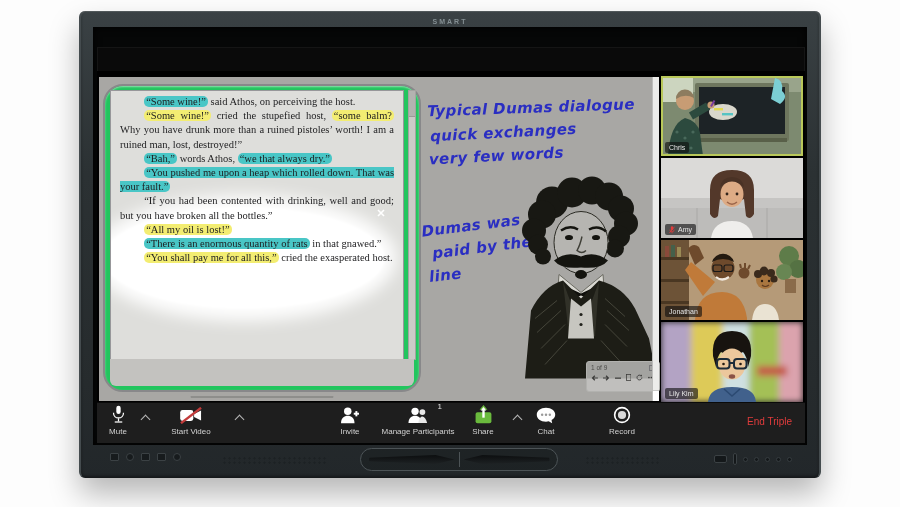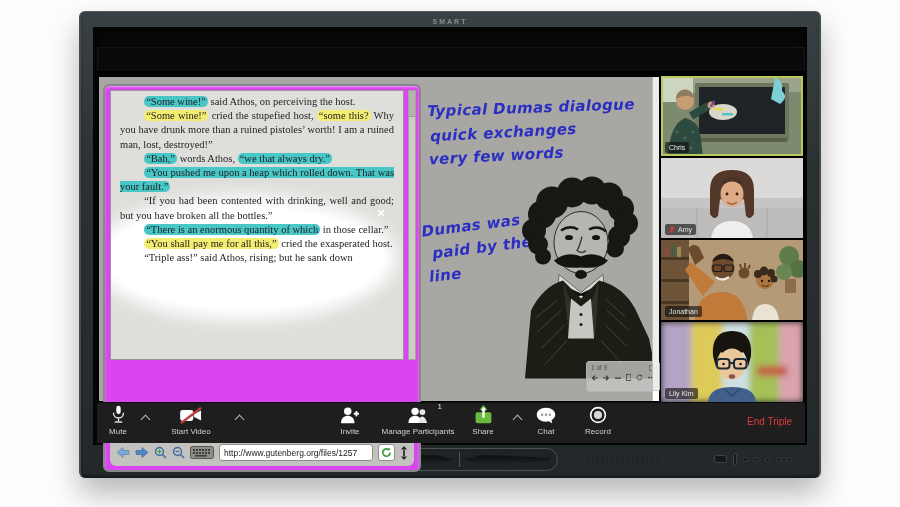--- a/index.html
+++ b/index.html
@@ -37,33 +37,33 @@
   .zoom-logo { width:15px; height:15px; border-radius:4px; background:linear-gradient(180deg,#4a9cff,#2d8cff); display:flex; align-items:center; justify-content:center; margin-right:6px; }
   .win-title { font-size:10.5px; color:#2e2e2e; }
   .win-controls { margin-left:auto; display:flex; gap:18px; padding-right:6px; }
   .win-btn { font-size:11px; color:#555; line-height:14px; cursor:default; }
 
   
   .shared-bg { position:absolute; left:97px; top:71px; width:708px; height:331px; background:#000; }
   .whiteboard { position:absolute; left:99px; top:77px; width:553px; height:324px; background:#a8a7a4; }
 
   
-  .page-widget { position:absolute; left:103px; top:84px; width:318px; height:388px; background:#d946ef; border:2px solid #88888a; border-radius:6px; box-shadow:inset 0 1px 2px rgba(255,255,255,.5); }
+  .page-widget { position:absolute; left:103px; top:84px; width:318px; height:308px; background:#22c55e; border:2px solid #88888a; border-radius:20px; box-shadow:inset 0 1px 2px rgba(255,255,255,.5); }
   .page-inner { position:absolute; left:5px; top:4px; width:294px; height:270px; background:#dededb; border:1px solid #97979a; overflow:hidden; }
   .page-scrollbar { position:absolute; right:3px; top:4px; width:8px; height:270px; background:#cbcbc8; border:1px solid #a3a3a0; }
   .page-scroll-thumb { position:absolute; left:0; top:0; width:100%; height:26px; background:#b3b3b0; border-bottom:1px solid #9a9a97; }
   .spotlight { position:absolute; left:-8px; top:116px; width:282px; height:102px; background:#ffffff; border-radius:50%; box-shadow:0 0 16px 12px rgba(255,255,255,.95); filter:blur(1px); z-index:1; }
   .page-text { position:relative; z-index:2; padding:4px 9px 0 9px; font-family:"Liberation Serif", serif; font-size:10.5px; line-height:14.2px; color:#1d1d1f; text-align:justify; }
   .page-text p { text-indent:2.3em; margin:0; }
   .seg-teal   { background:#49c6c6; border-radius:5px; padding:0 2px; }
   .seg-yellow { background:#f3ed72; border-radius:5px; padding:0 2px; }
   .annot-close { position:absolute; left:266px; top:112px; z-index:3; }
 
   
-  .browser-bar { position:absolute; left:5px; bottom:4px; width:304px; height:27px; background:#c3c2bf; border-radius:0 0 6px 6px; display:flex; align-items:center; gap:5px; padding:12px 6px; }
+  .browser-bar { position:absolute; left:5px; bottom:4px; width:304px; height:27px; background:#c3c2bf; border-radius:0 0 6px 6px; display:flex; align-items:center; gap:5px; padding:12px 6px;flex-direction:column; }
   .url-box { flex:1; height:17px; background:#ffffff; border:1px solid #8e8e8b; border-radius:3px; font-size:8.5px; color:#222; display:flex; align-items:center; padding:0 4px; overflow:hidden; white-space:nowrap; }
   .refresh-btn { width:17px; height:17px; background:#fff; border:1px solid #8e8e8b; border-radius:3px; display:flex; align-items:center; justify-content:center; }
 
   
   .handwriting { position:absolute; font-family:"DejaVu Sans", sans-serif; font-style:italic; font-weight:600; color:#2a2ec2; font-size:15px; letter-spacing:.4px; line-height:23px; }
   .note1 { left:428px; top:96px; width:250px; transform:rotate(-2deg); }
   .note1 div:nth-child(2){ transform:rotate(-1deg); margin-left:2px; }
   .note1 div:nth-child(3){ transform:rotate(-1deg); }
   .note2 { left:424px; top:212px; width:140px; transform:rotate(-7deg); }
   .note2 div:nth-child(2){ margin-left:8px; }
@@ -138,27 +138,27 @@
   <div class="page-widget">
     <div class="page-inner">
       <div class="spotlight"></div>
       <div class="annot-close">
         <svg width="8" height="8" viewBox="0 0 8 8">
             <path d="M1 1L7 7M7 1L1 7" stroke="#fff" stroke-width="1.6"></path>
           </svg>
       </div>
       <div class="page-text">
         <p><span class="seg-teal">“Some wine!”</span><span> said Athos, on perceiving the host.</span></p>
-        <p><span class="seg-yellow">“Some wine!”</span><span> cried the stupefied host, </span><span class="seg-yellow">“some this?</span><span> Why you have drunk more than a ruined pistoles’ worth! I am a ruined man, lost, destroyed!”</span></p>
+        <p><span class="seg-yellow">“Some wine!”</span><span> cried the stupefied host, </span><span class="seg-yellow">“some balm?</span><span> Why you have drunk more than a ruined pistoles’ worth! I am a ruined man, lost, destroyed!”</span></p>
         <p><span class="seg-teal">“Bah,”</span><span> words Athos, </span><span class="seg-teal">“we that always dry.”</span></p>
         <p><span class="seg-teal">“You pushed me upon a heap which rolled down. That was your fault.”</span></p>
         <p><span>“If you had been contented with drinking, well and good; but you have broken all the bottles.”</span></p>
-        <p><span class="seg-teal">“There is an enormous quantity of which</span><span> in those cellar.”</span></p>
+        <p><span class="seg-yellow">“All my oil is lost!”</span></p>
+        <p><span class="seg-teal">“There is an enormous quantity of rats</span><span> in that gnawed.”</span></p>
         <p><span class="seg-yellow">“You shall pay me for all this,”</span><span> cried the exasperated host.</span></p>
-        <p><span>“Triple ass!” said Athos, rising; but he sank down</span></p>
       </div>
     </div>
     <div class="page-scrollbar">
       <div class="page-scroll-thumb"></div>
     </div>
     <div class="browser-bar">
       <svg width="14" height="11" viewBox="0 0 14 11">
           <path d="M7 0.5L1 5.5l6 5V7.5h6v-4H7z" fill="#7fa9d6" stroke="#4a79ab" stroke-width=".6"></path>
         </svg>
       <svg width="14" height="11" viewBox="0 0 14 11">
@@ -506,21 +506,21 @@
           <g fill="#9a9a9a">
             <circle cx="8" cy="10" r="1.6"></circle>
             <circle cx="13" cy="10" r="1.6"></circle>
             <circle cx="18" cy="10" r="1.6"></circle>
           </g>
         </svg>
       </div>
     <div class="tb-label">Chat</div>
   </div>
 
-  <div class="tb-item" style="left:572px;width:52px;">
+  <div class="tb-item" style="left:596px;width:52px;">
     <div class="ic">
         <svg width="18" height="18" viewBox="0 0 22 22">
           <circle cx="11" cy="11" r="9" fill="none" stroke="#fff" stroke-width="2"></circle>
           <circle cx="11" cy="11" r="5" fill="#d8d8d8"></circle>
         </svg>
       </div>
     <div class="tb-label">Record</div>
   </div>
 
   <div class="end-meeting">End Triple</div>

